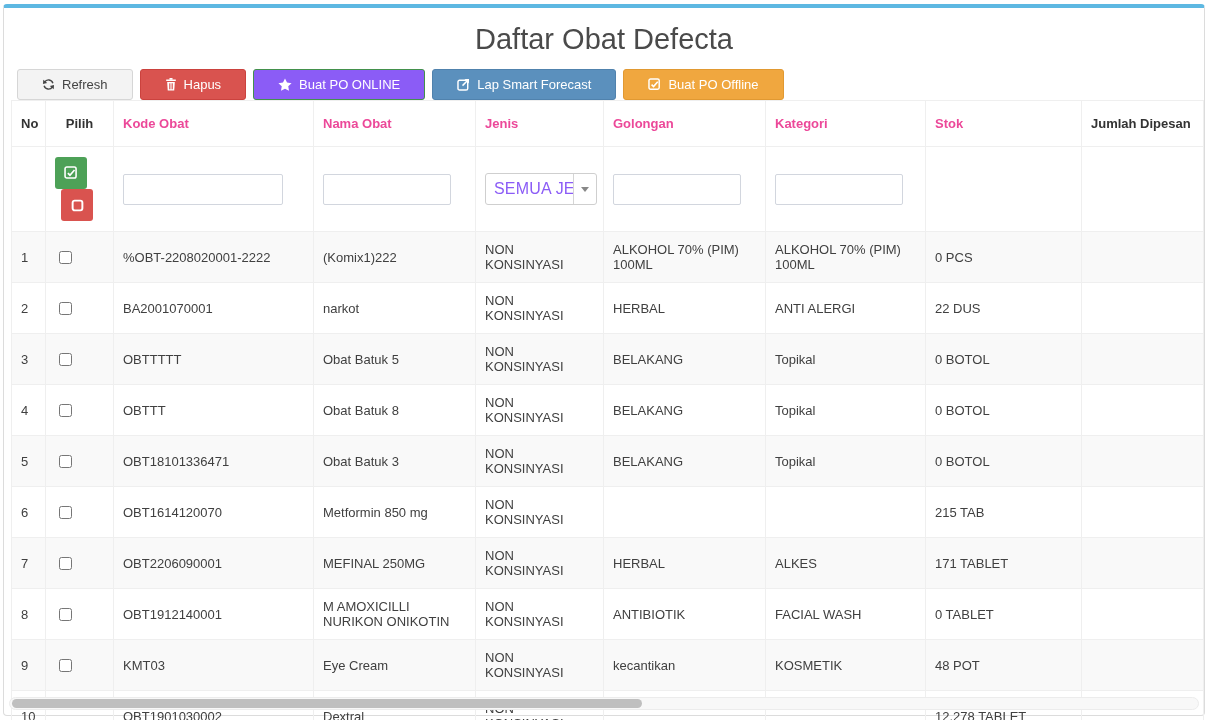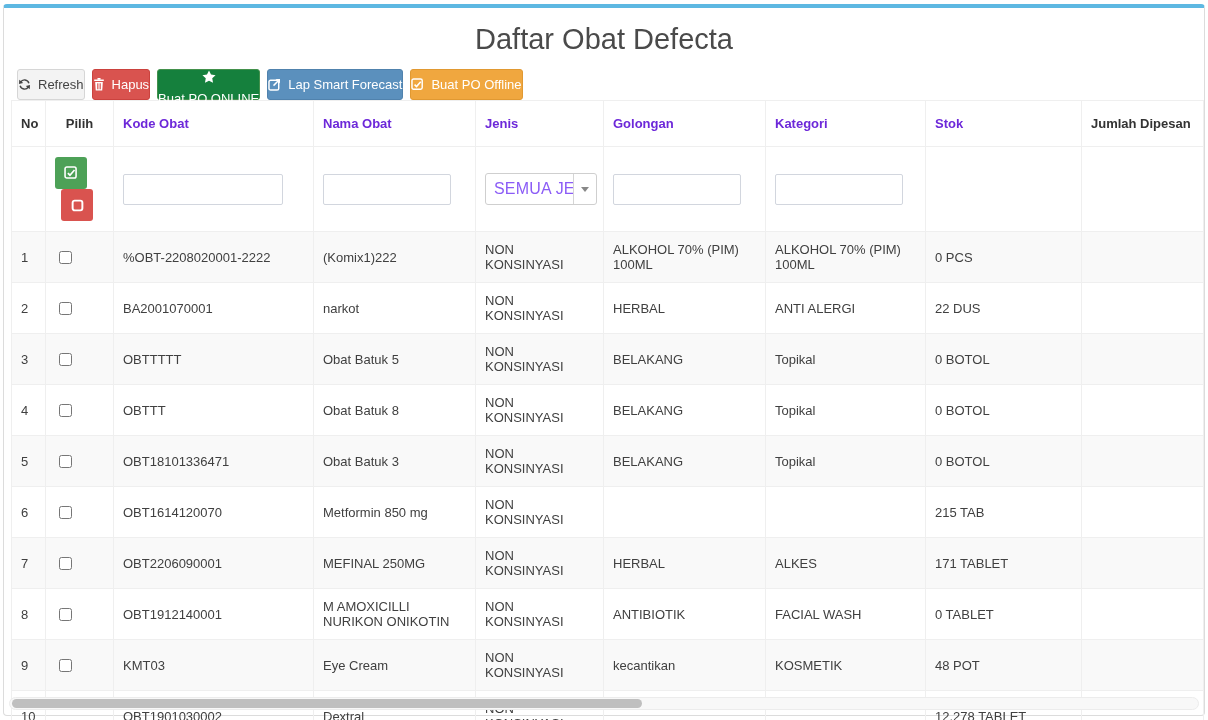--- a/index.html
+++ b/index.html
@@ -6,37 +6,37 @@
   html,body { width:1208px; height:720px; margin:0; padding:0; background:#fff;
     font-family:"Liberation Sans", sans-serif; overflow:hidden; }
 
   .panel { position:relative; margin:4px 3px 3px 3px; height:712px; background:#fff;
     border:1px solid #dcdcdc; border-top:4px solid #5db8e2; border-radius:4px; padding:0 7px; }
 
   .page-title { text-align:center; font-size:29px; font-weight:400; color:#4a4a4a;
     margin:15px 0 13px 0; }
 
   .toolbar { display:flex; gap:7px; padding:0 6px; align-items:center; }
-  .btn { display:inline-flex; align-items:center; gap:7px; height:31px; padding:0 0;
+  .btn { display:inline-flex; align-items:center; gap:7px; height:31px; padding:0 24px;
     font-size:13px; border-radius:3px; border:1px solid rgba(0,0,0,0.12); cursor:pointer;
     font-family:inherit; white-space:nowrap; }
   .btn-default { background:#f3f3f3; color:#444; border-color:#d6d6d6; }
   .btn-danger  { background:#d9534f; color:#fff; border-color:#cb423e; }
-  .btn-success { background:#15803d; color:#fff; border-color:#43914c;flex-direction:column; }
+  .btn-success { background:#8b5cf6; color:#fff; border-color:#43914c; }
   .btn-warning { background:#f0a73f; color:#fff; border-color:#e19932; }
   .btn-info    { background:#5b90bd; color:#fff; border-color:#5082ad; }
 
   .summary { font-size:12.5px; color:#444; margin:20px 0 6px 2px; }
 
   table.data { width:100%; border-collapse:collapse; font-size:13px; color:#404040;
     table-layout:fixed; }
   table.data th, table.data td { border:1px solid #efefef; vertical-align:middle;
     text-align:left; overflow:hidden; }
   table.data thead th { font-weight:700; color:#333; padding:15px 9px; background:#fff; }
-  table.data thead th.sortable { color:#6d28d9; cursor:pointer; }
+  table.data thead th.sortable { color:#ec4899; cursor:pointer; }
   table.data thead th.center { text-align:center; }
   .filter-row td { padding:10px 9px; background:#fff; }
   table.data tbody td { padding:10px 9px; }
   tbody tr:nth-child(odd) { background:#f9f9f9; }
   td.center { text-align:center; }
   td.right  { text-align:right; }
 
   .filter-input { height:31px; border:1px solid #d2d6de; border-radius:2px; padding:0 7px;
     font-size:13px; font-family:inherit; width:128px; max-width:95%; }
   .filter-input.wide { width:160px; }

